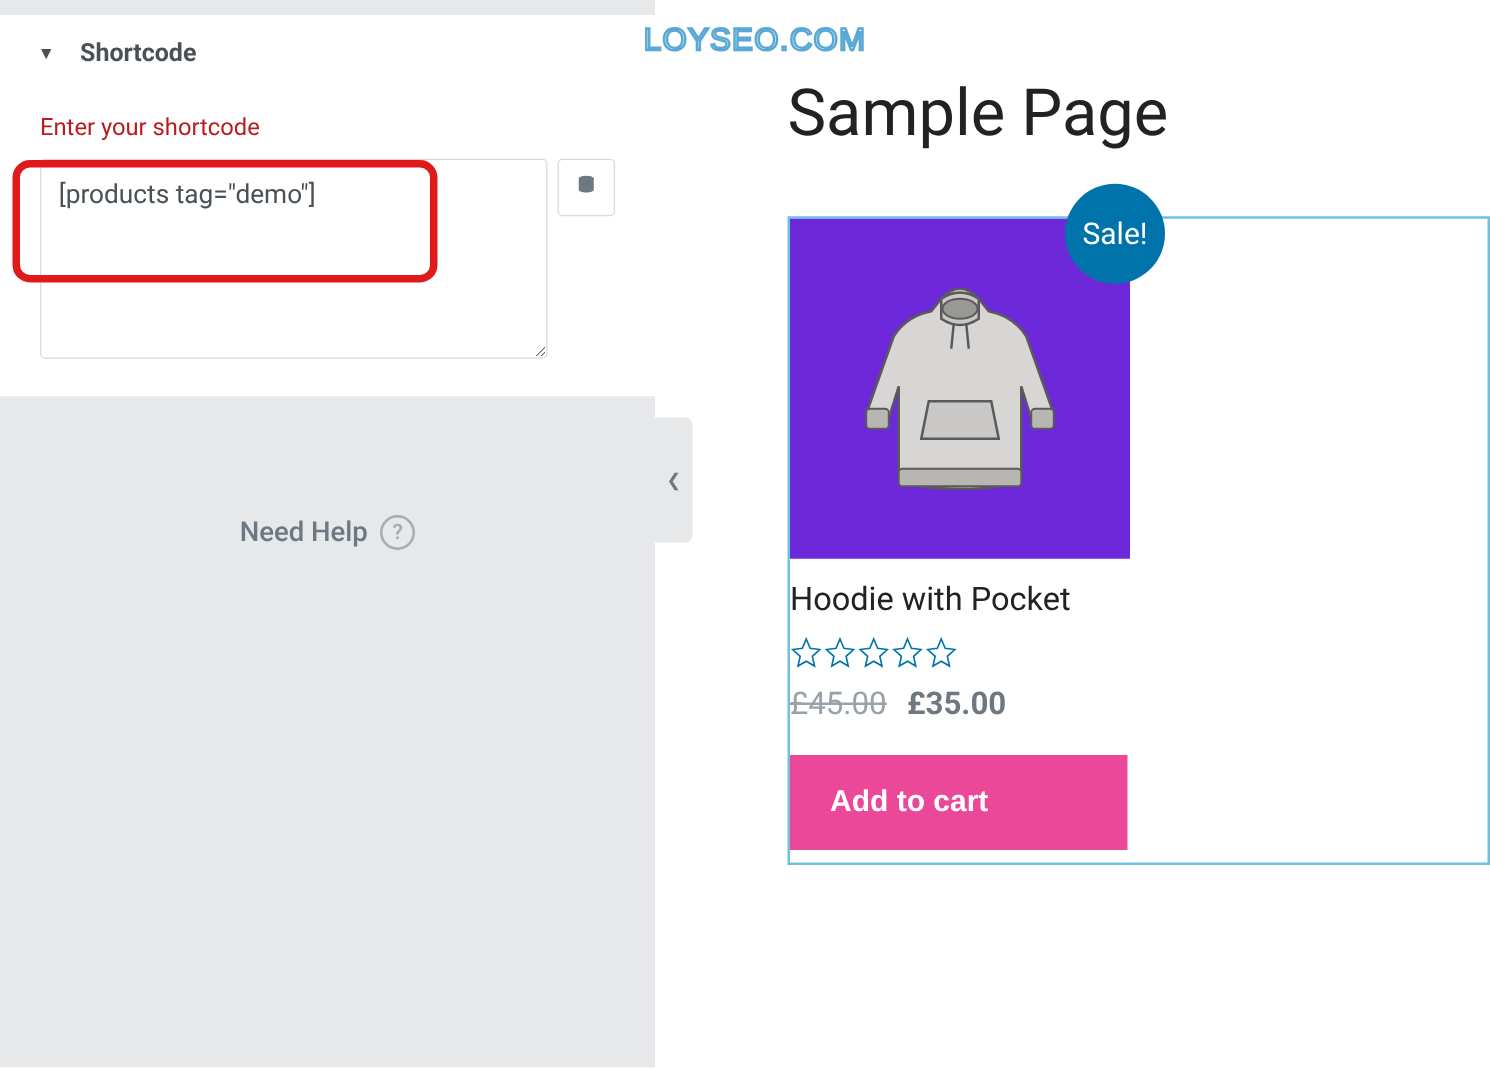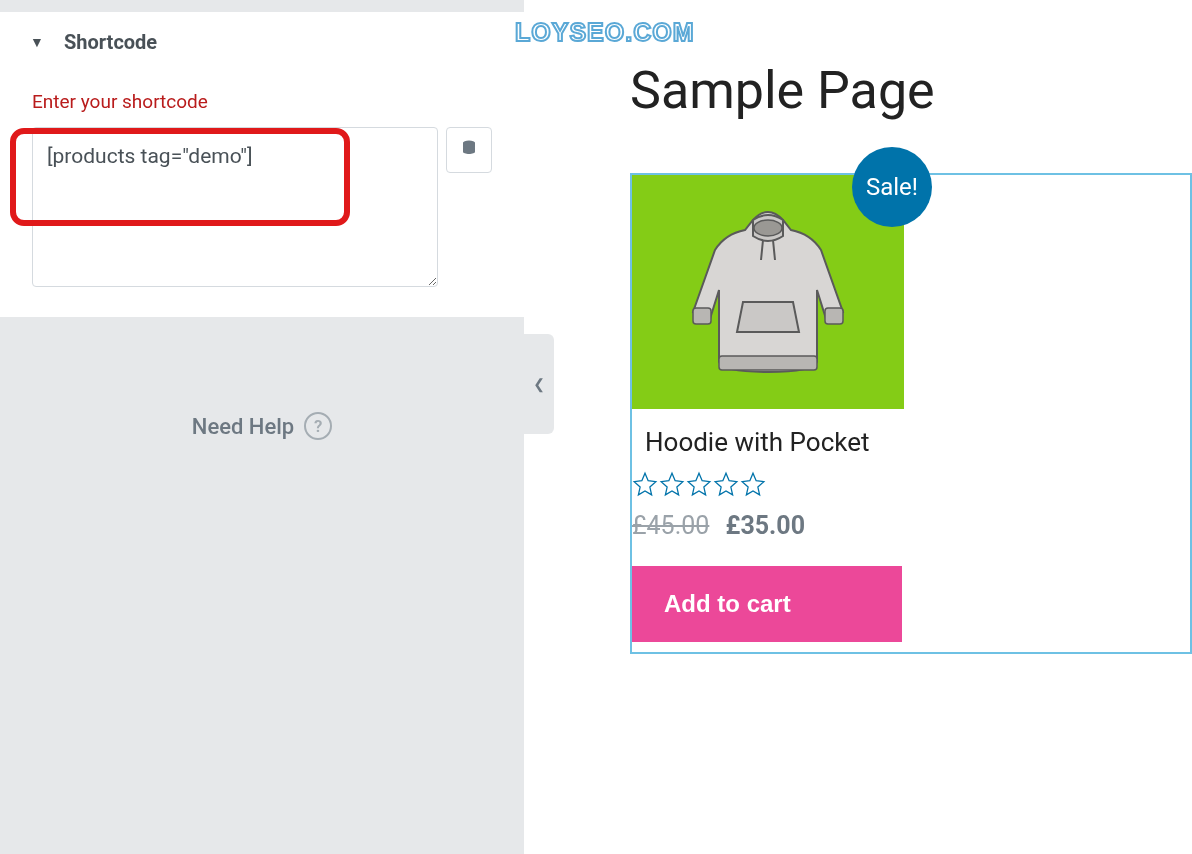--- a/index.html
+++ b/index.html
@@ -145,42 +145,42 @@
       height: 854px;
       background: #fff;
       padding: 60px 0 0 70px;
     }
     .watermark {
       position: absolute;
       left: 515px;
       top: 18px;
       font-family: Arial, sans-serif;
       font-size: 25px;
-      font-weight: 700;
+      font-weight: 400;
       letter-spacing: 1px;
       color: #fff;
       -webkit-text-stroke: 2px #5aa8d6;
       z-index: 50;
     }
     .page-title {
       font-size: 52px;
       font-weight: 400;
       color: #222;
       margin-bottom: 52px;
     }
     .product-card {
       border: 2px solid #6ec1e4;
       width: 562px;
       padding: 0;
       position: relative;
     }
     .product-image-wrap {
-      background: #84cc16;
+      background: #6d28d9;
       width: 272px;
-      height: 234px;
+      height: 272px;
       margin: 0 0 18px 0;
       display: flex;
       align-items: center;
       justify-content: center;
       position: relative;
     }
     .sale-badge {
       position: absolute;
       top: -28px;
       right: -28px;
@@ -193,21 +193,20 @@
       align-items: center;
       justify-content: center;
       font-size: 24px;
       font-weight: 400;
     }
     .product-title {
       font-size: 26px;
       color: #222;
       font-weight: 400;
       margin-bottom: 14px;
-      padding-left: 13px;
     }
     .stars {
       display: flex;
       gap: 1px;
       margin-bottom: 14px;
     }
     .star-icon {
       width: 26px;
       height: 26px;
       fill: none;

